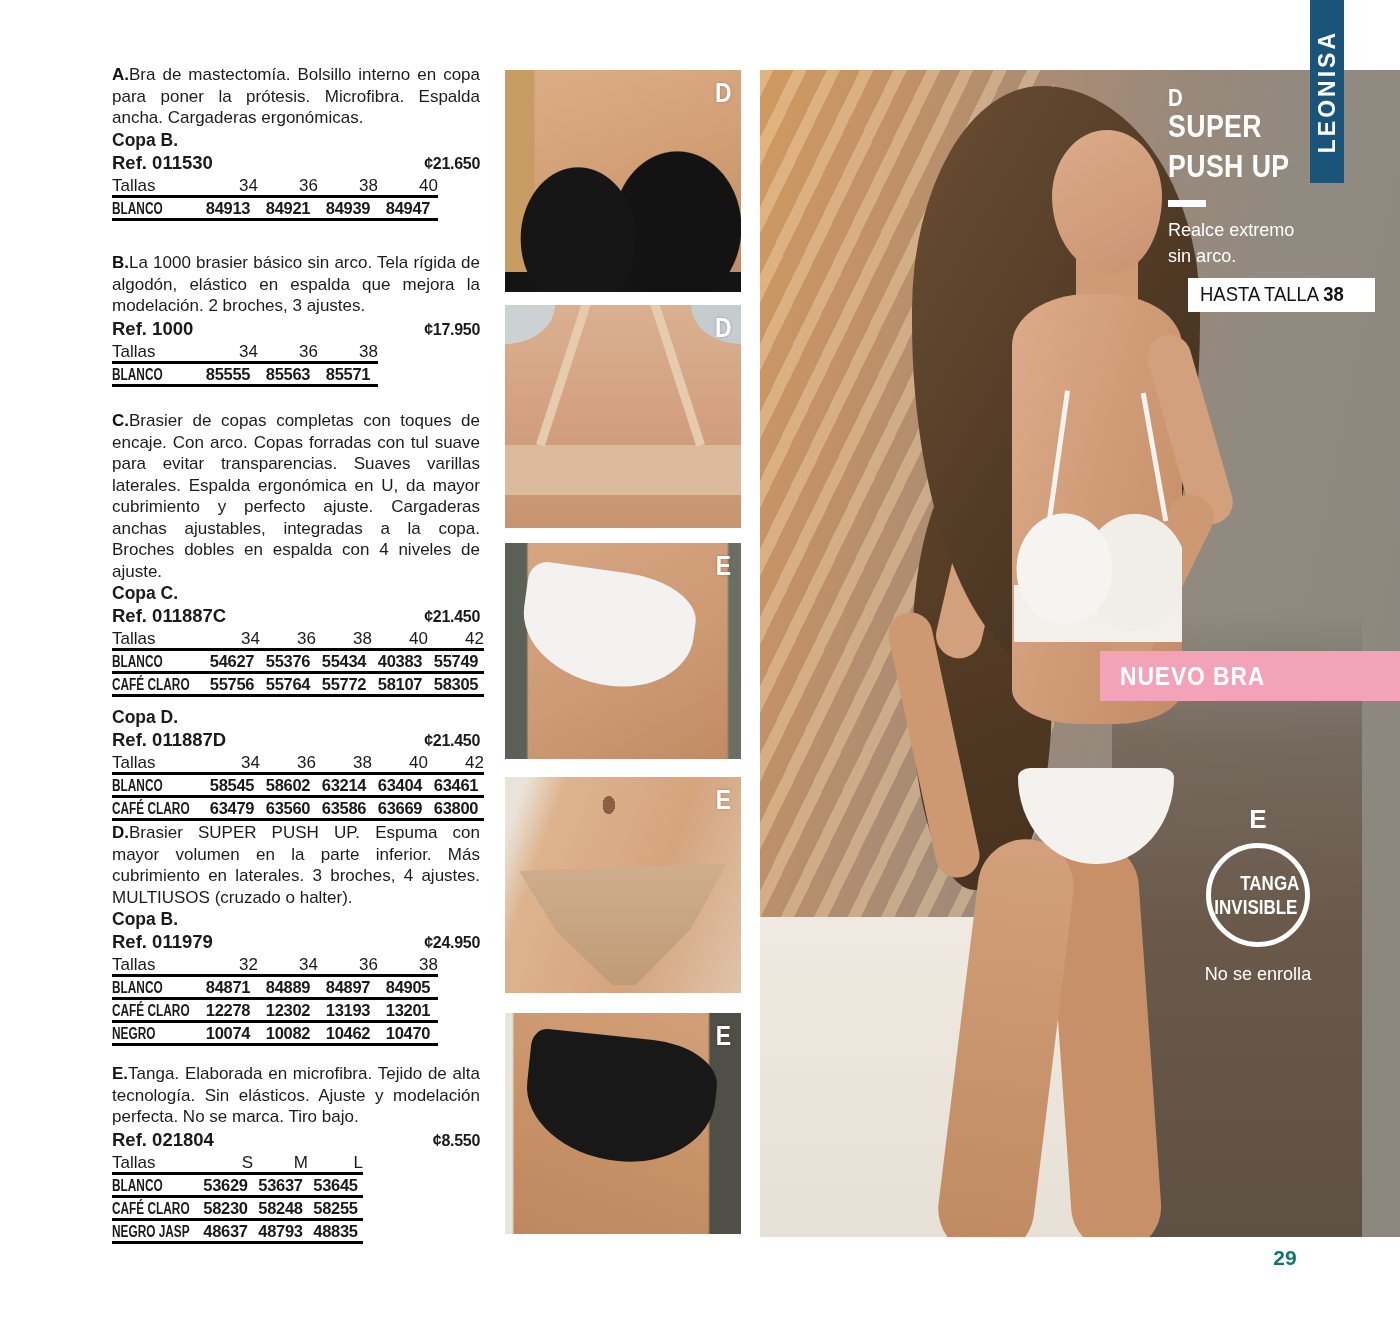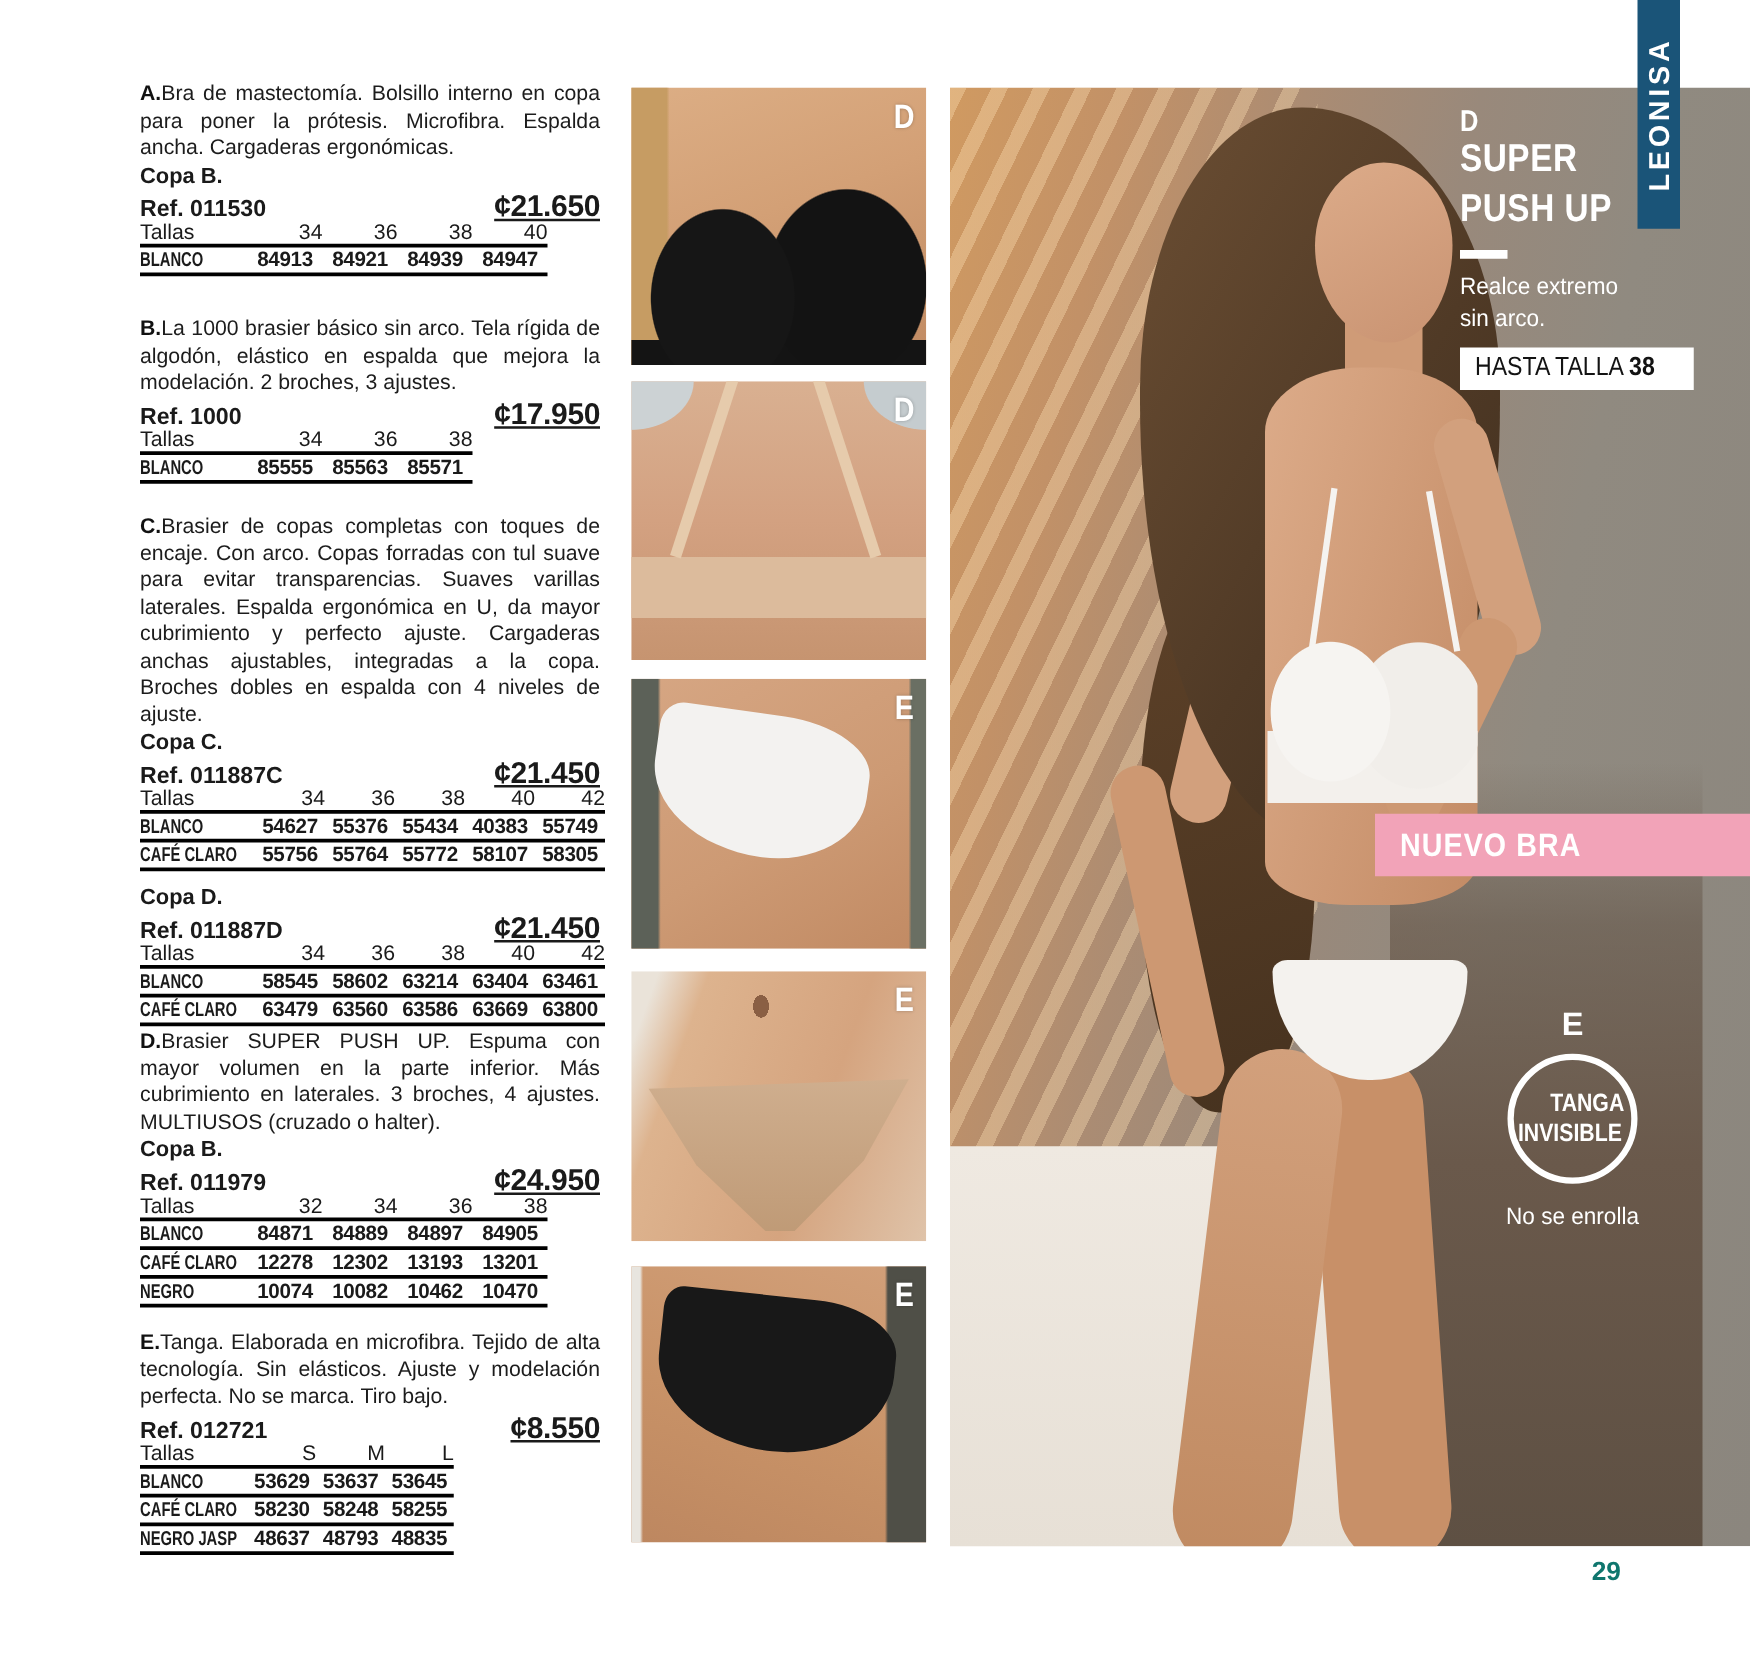--- a/index.html
+++ b/index.html
@@ -8,21 +8,21 @@
   .page { position:relative; width:1400px; height:1326px; background:#fff; overflow:hidden; }
 
   
   .block { position:absolute; left:112px; width:368px; }
   .blk-a { top:64px; } .blk-b { top:252px; } .blk-c { top:410px; } .blk-d { top:822px; } .blk-e { top:1063px; }
   .desc { font-size:17px; line-height:21.5px; text-align:justify; color:#1c1c1c; }
   .desc b { color:#111; }
   .cup { font-weight:bold; font-size:17.5px; line-height:21px; margin-top:1px; }
   .refline { display:flex; justify-content:space-between; align-items:baseline; height:24px; margin-top:1px; }
   .ref { font-weight:bold; font-size:18.5px; }
-  .price { font-weight:bold; font-size:24px; letter-spacing:-0.3px;text-decoration:underline; }
+  .price { font-weight:bold; font-size:16px; letter-spacing:-0.3px; }
   .sec + .sec { margin-top:10px; }
   .trow { display:grid; align-items:end; border-bottom:3px solid #000; }
   .thead { font-size:17px; padding-bottom:13px; height:22px; }
   .drow { height:23px; padding-top:1px; }
   .cols4 { grid-template-columns:86px 60px 60px 60px 60px; width:326px; }
   .cols5 { grid-template-columns:92px 56px 56px 56px 56px 56px; width:372px; }
   .cols3 { grid-template-columns:86px 55px 55px 55px; width:251px; }
   .cols3b{ grid-template-columns:86px 60px 60px 60px; width:266px; }
   .tl { font-size:17px; }
   .sz { text-align:right; font-size:17px; }
@@ -118,21 +118,21 @@
 
   
   .ov { position:absolute; color:#fff; }
   .hmarker { left:408px; top:14px; font-weight:bold; font-size:24px; transform:scaleX(.85); transform-origin:left top; }
   .htitle1 { left:408px; top:40px; } .htitle2 { left:408px; top:80px; }
   .htitle1, .htitle2 { font-weight:bold; font-size:31px; line-height:34px; letter-spacing:.5px;
       transform:scaleX(.86); transform-origin:left top; white-space:nowrap; }
   .hdash { left:408px; top:130px; width:38px; height:7px; background:#fff; }
   .hsub1 { left:408px; top:147px; } .hsub2 { left:408px; top:173px; }
   .hsub1, .hsub2 { font-size:19px; line-height:25px; transform:scaleX(.95); transform-origin:left top; white-space:nowrap; }
-  .hbadge { left:408px; top:208px; background:#fff; color:#131313; padding:4px 12px 6px;
+  .hbadge { left:428px; top:208px; background:#fff; color:#131313; padding:4px 12px 6px;
       font-size:21px; white-space:nowrap; }
   .hbadge .in { display:inline-block; transform:scaleX(.88); transform-origin:left center; }
   .hbadge .num { font-weight:bold; }
   .banner { position:absolute; left:340px; top:581px; width:300px; height:50px; line-height:50px;
       padding-left:16px; font-weight:bold; font-size:26px; letter-spacing:1px; color:#fff; }
   .banner .in { display:inline-block; transform:scaleX(.88); transform-origin:left center; white-space:nowrap; }
   .tanga { position:absolute; left:420px; top:734px; width:156px; text-align:center; color:#fff; }
   .tmarker { font-weight:bold; font-size:26px; }
   .tcircle { width:104px; height:104px; border:5px solid #fff; border-radius:50%; margin:8px auto 0;
       display:flex; flex-direction:column; justify-content:center; align-items:flex-end; }
@@ -301,21 +301,21 @@
         <span class="code">10462</span>
         <span class="code">10470</span>
       </div>
     </div>
   </div>
 
   <div class="block blk-e">
     <p class="desc"><b>E.</b><span>Tanga. Elaborada en microfibra. Tejido de alta tecnología. Sin elásticos. Ajuste y modelación perfecta. No se marca. Tiro bajo.</span></p>
     <div class="sec">
       <div class="refline">
-        <span class="ref">Ref. 012721</span>
+        <span class="ref">Ref. 021804</span>
         <span class="price">¢8.550</span>
       </div>
       <div class="trow thead cols3">
         <span class="tl">Tallas</span>
         <span class="sz">S</span>
         <span class="sz">M</span>
         <span class="sz">L</span>
       </div>
       <div class="trow drow cols3">
         <span class="clabel">BLANCO</span>

